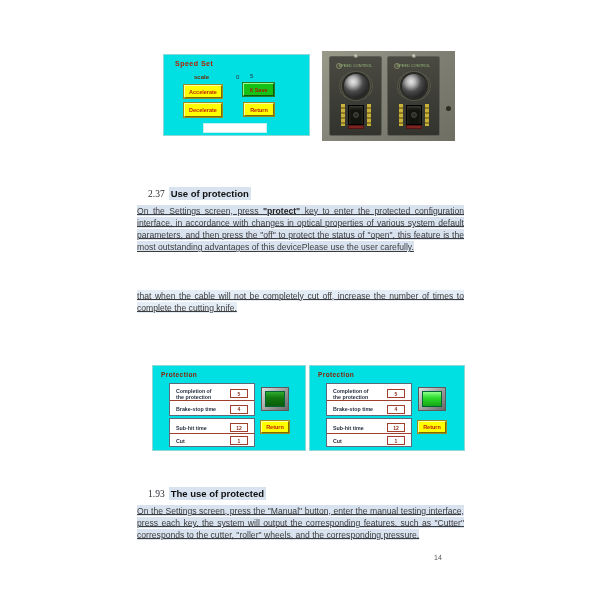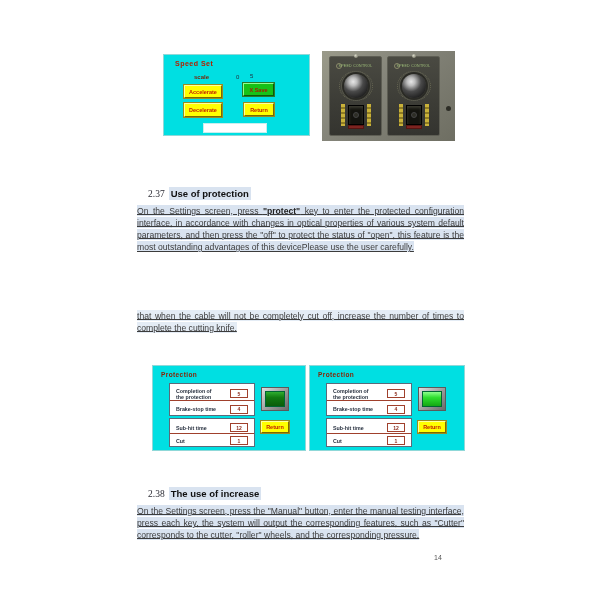--- a/index.html
+++ b/index.html
@@ -67,21 +67,21 @@
   .sec-head .num { font-family:"Liberation Serif", serif; color:#2a2a33; margin-right:4px; }
   .sec-head .ttl { font-weight:bold; color:#101010; background:#d9e3f0; padding:1px 2px; }
   .head-237 { left:148px; top:188px; }
   .head-238 { left:148px; top:488px; }
 
   .para { position:absolute; left:137px; width:327px; font-size:8.6px; line-height:12.2px; text-align:justify; color:#3c3c3c; }
   .para .txt { background:#d9e3f0; padding:0.5px 0;text-decoration:underline; }
   .para b { color:#222; }
   .para-237 { top:204px; }
   .para-cutter1 { top:268px; text-indent:11px; }
-  .para-cutter2 { top:289px;margin-top:20px; }
+  .para-cutter2 { top:289px; }
   .para-cutter2 .txt { background:#e4ecf5; }
   .para-238 { top:504px; }
 
   .pageno { position:absolute; left:434px; top:554px; font-size:7px; color:#555; }
 
   
   .prot {
     position:absolute; top:365px; height:86px; background:#00dfe2; border:1px solid #8fd8d8;
   }
   .prot-1 { left:152px; width:154px; }
@@ -222,20 +222,20 @@
         <div class="valbox">1</div>
       </div>
     </div>
     <div class="gbtn-frame">
         <div class="gbtn-face bright"></div>
       </div>
     <div class="btn-y ret">Return</div>
   </div>
 
   <div class="sec-head head-238">
-    <span class="num">2.38</span><span class="ttl">The use of increase</span>
+    <span class="num">1.93</span><span class="ttl">The use of protected</span>
   </div>
   <div class="para para-238">
     <span class="txt">On the Settings screen, press the "Manual" button, enter the manual testing interface, press each key, the system will output the corresponding features, such as "Cutter" corresponds to the cutter, "roller" wheels, and the corresponding pressure.</span>
   </div>
 
   <div class="pageno">14</div>
 </div>
 
 </body></html>

